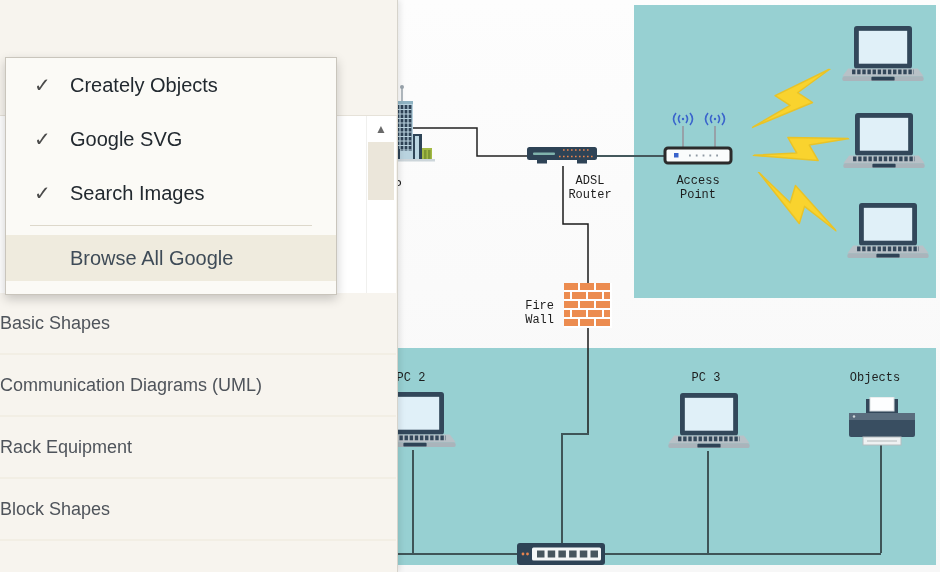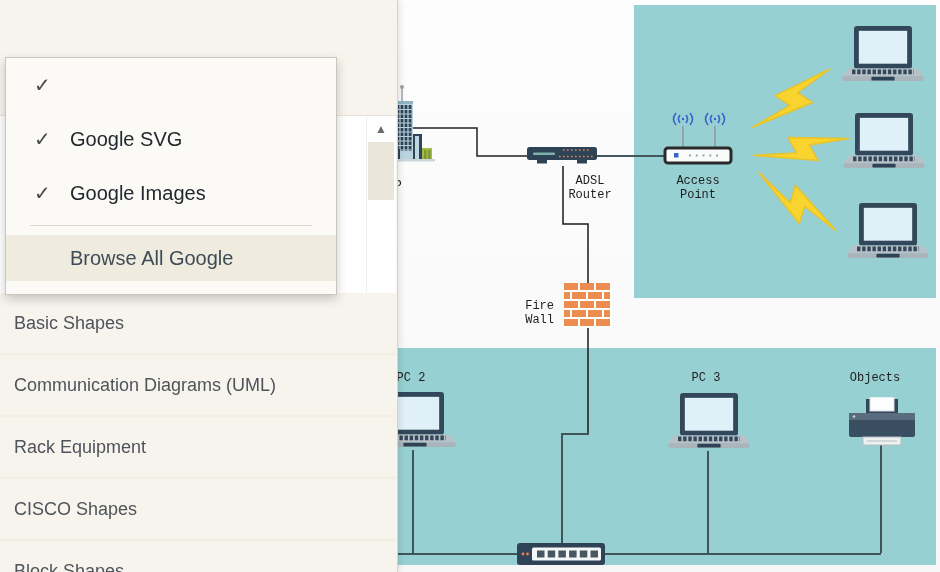--- a/index.html
+++ b/index.html
@@ -29,21 +29,21 @@
     font-family:"Liberation Sans",sans-serif;font-size:24px;color:#555;padding:0 10px;}
   .search-input::placeholder{color:#ccc9c3;}
   .band{position:absolute;left:0;top:57px;width:100%;height:58px;background:#f7f4ee;
     border-bottom:1px solid #e6e2d9;}
   .shape-panel{position:absolute;left:0;top:116px;width:396px;height:177px;background:#fff;}
   .vscroll{position:absolute;right:1px;top:0;width:28px;height:100%;border-left:1px solid #f0f0ee;background:#fff;}
   .scroll-up{height:26px;display:flex;align-items:center;justify-content:center;
     font-size:12px;color:#6a6a6a;cursor:pointer;}
   .scroll-thumb{width:26px;height:58px;margin:0 auto;background:#ebe6da;cursor:grab;}
   .cats{position:absolute;left:0;top:293px;width:396px;}
-  .cat{height:60px;display:flex;align-items:center;padding-left:14px;
+  .cat{height:60px;display:flex;align-items:center;
     font-size:18px;color:#4f545b;border-bottom:2px solid #f2eee4;cursor:pointer;}
 
   
   .dropdown{position:absolute;left:5px;top:57px;width:330px;z-index:10;background:#fbfaf6;
     border:1px solid #c9c5bc;box-shadow:0 4px 10px rgba(0,0,0,.20);padding-bottom:13px;}
   .dd-item{height:54px;display:flex;align-items:center;padding-left:28px;
     font-size:20px;color:#22292f;cursor:pointer;}
   .dd-check{width:36px;font-size:20px;color:#4b4b4b;}
   .dd-divider{border-top:1px solid #ddd8cb;margin:5px 24px 0 24px;}
   .dd-footer{margin-top:9px;height:46px;display:flex;align-items:center;padding-left:64px;
@@ -223,37 +223,35 @@
       <div class="cat">
         <span>Basic Shapes</span>
         </div>
       <div class="cat">
         <span>Communication Diagrams (UML)</span>
         </div>
       <div class="cat">
         <span>Rack Equipment</span>
         </div>
       <div class="cat">
-        <span>CISCO Shapes</span>
-        </div>
-      <div class="cat">
         <span>Block Shapes</span>
         </div>
     </div>
   </div>
 
   <div class="dropdown">
     <div class="dd-item">
       <span class="dd-check">✓</span>
+      <span>Creately Objects</span>
     </div>
     <div class="dd-item">
       <span class="dd-check">✓</span>
       <span>Google SVG</span>
     </div>
     <div class="dd-item">
       <span class="dd-check">✓</span>
-      <span>Google Images</span>
+      <span>Search Images</span>
     </div>
     <div class="dd-divider"></div>
     <div class="dd-footer">Browse All Google</div>
   </div>
 
 </div>
 
 </body></html>

